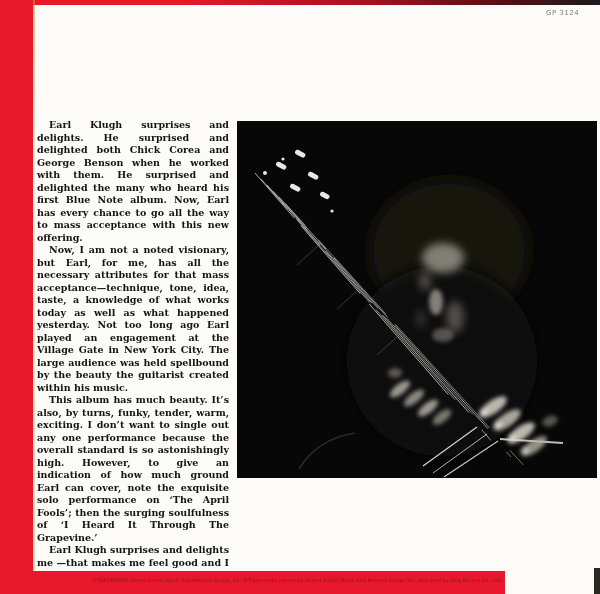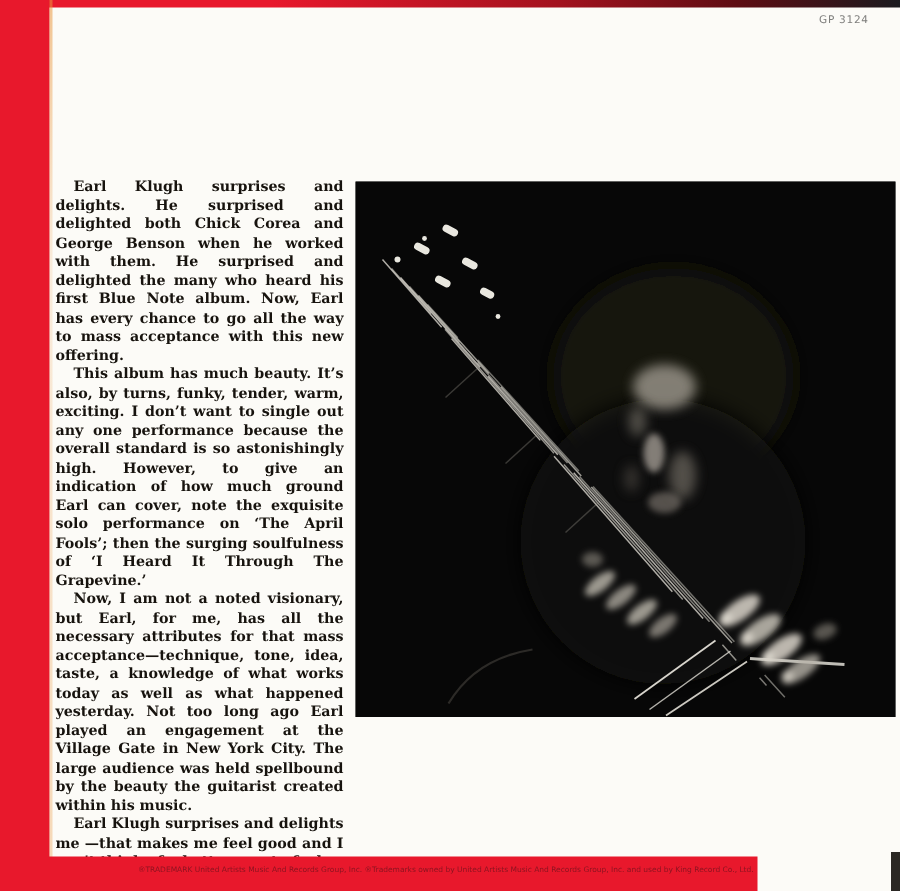--- a/index.html
+++ b/index.html
@@ -64,22 +64,22 @@
 <div>
 
   <div class="red-left"></div>
   <div class="top-strip"></div>
   <div class="edge-line"></div>
 
   <div class="catalog">GP 3124</div>
 
   <div class="notes">
     <p>Earl Klugh surprises and delights. He surprised and delighted both Chick Corea and George Benson when he worked with them. He surprised and delighted the many who heard his first Blue Note album. Now, Earl has every chance to go all the way to mass acceptance with this new offering.</p>
+    <p>Now, I am not a noted visionary, but Earl, for me, has all the necessary attributes for that mass acceptance—technique, tone, idea, taste, a knowledge of what works today as well as what happened yesterday. Not too long ago Earl played an engagement at the Village Gate in New York City. The large audience was held spellbound by the beauty the guitarist created within his music.</p>
     <p>This album has much beauty. It’s also, by turns, funky, tender, warm, exciting. I don’t want to single out any one performance because the overall standard is so astonishingly high. However, to give an indication of how much ground Earl can cover, note the exquisite solo performance on ‘The April Fools’; then the surging soulfulness of ‘I Heard It Through The Grapevine.’</p>
-    <p>Now, I am not a noted visionary, but Earl, for me, has all the necessary attributes for that mass acceptance—technique, tone, idea, taste, a knowledge of what works today as well as what happened yesterday. Not too long ago Earl played an engagement at the Village Gate in New York City. The large audience was held spellbound by the beauty the guitarist created within his music.</p>
     <p>Earl Klugh surprises and delights me —that makes me feel good and I can’t think of a better way to feel.</p>
     <div class="credit">
       <span>LES DAVIS</span>
       <span>WRVR-FM New York</span>
     </div>
   </div>
 
   <div class="photo" role="img" aria-label="Black-and-white photograph of guitarist Earl Klugh peering from behind the headstock, strings and neck of an acoustic guitar, fingers on the strings">
     <svg width="360" height="357" viewBox="0 0 360 357">
       <defs>

